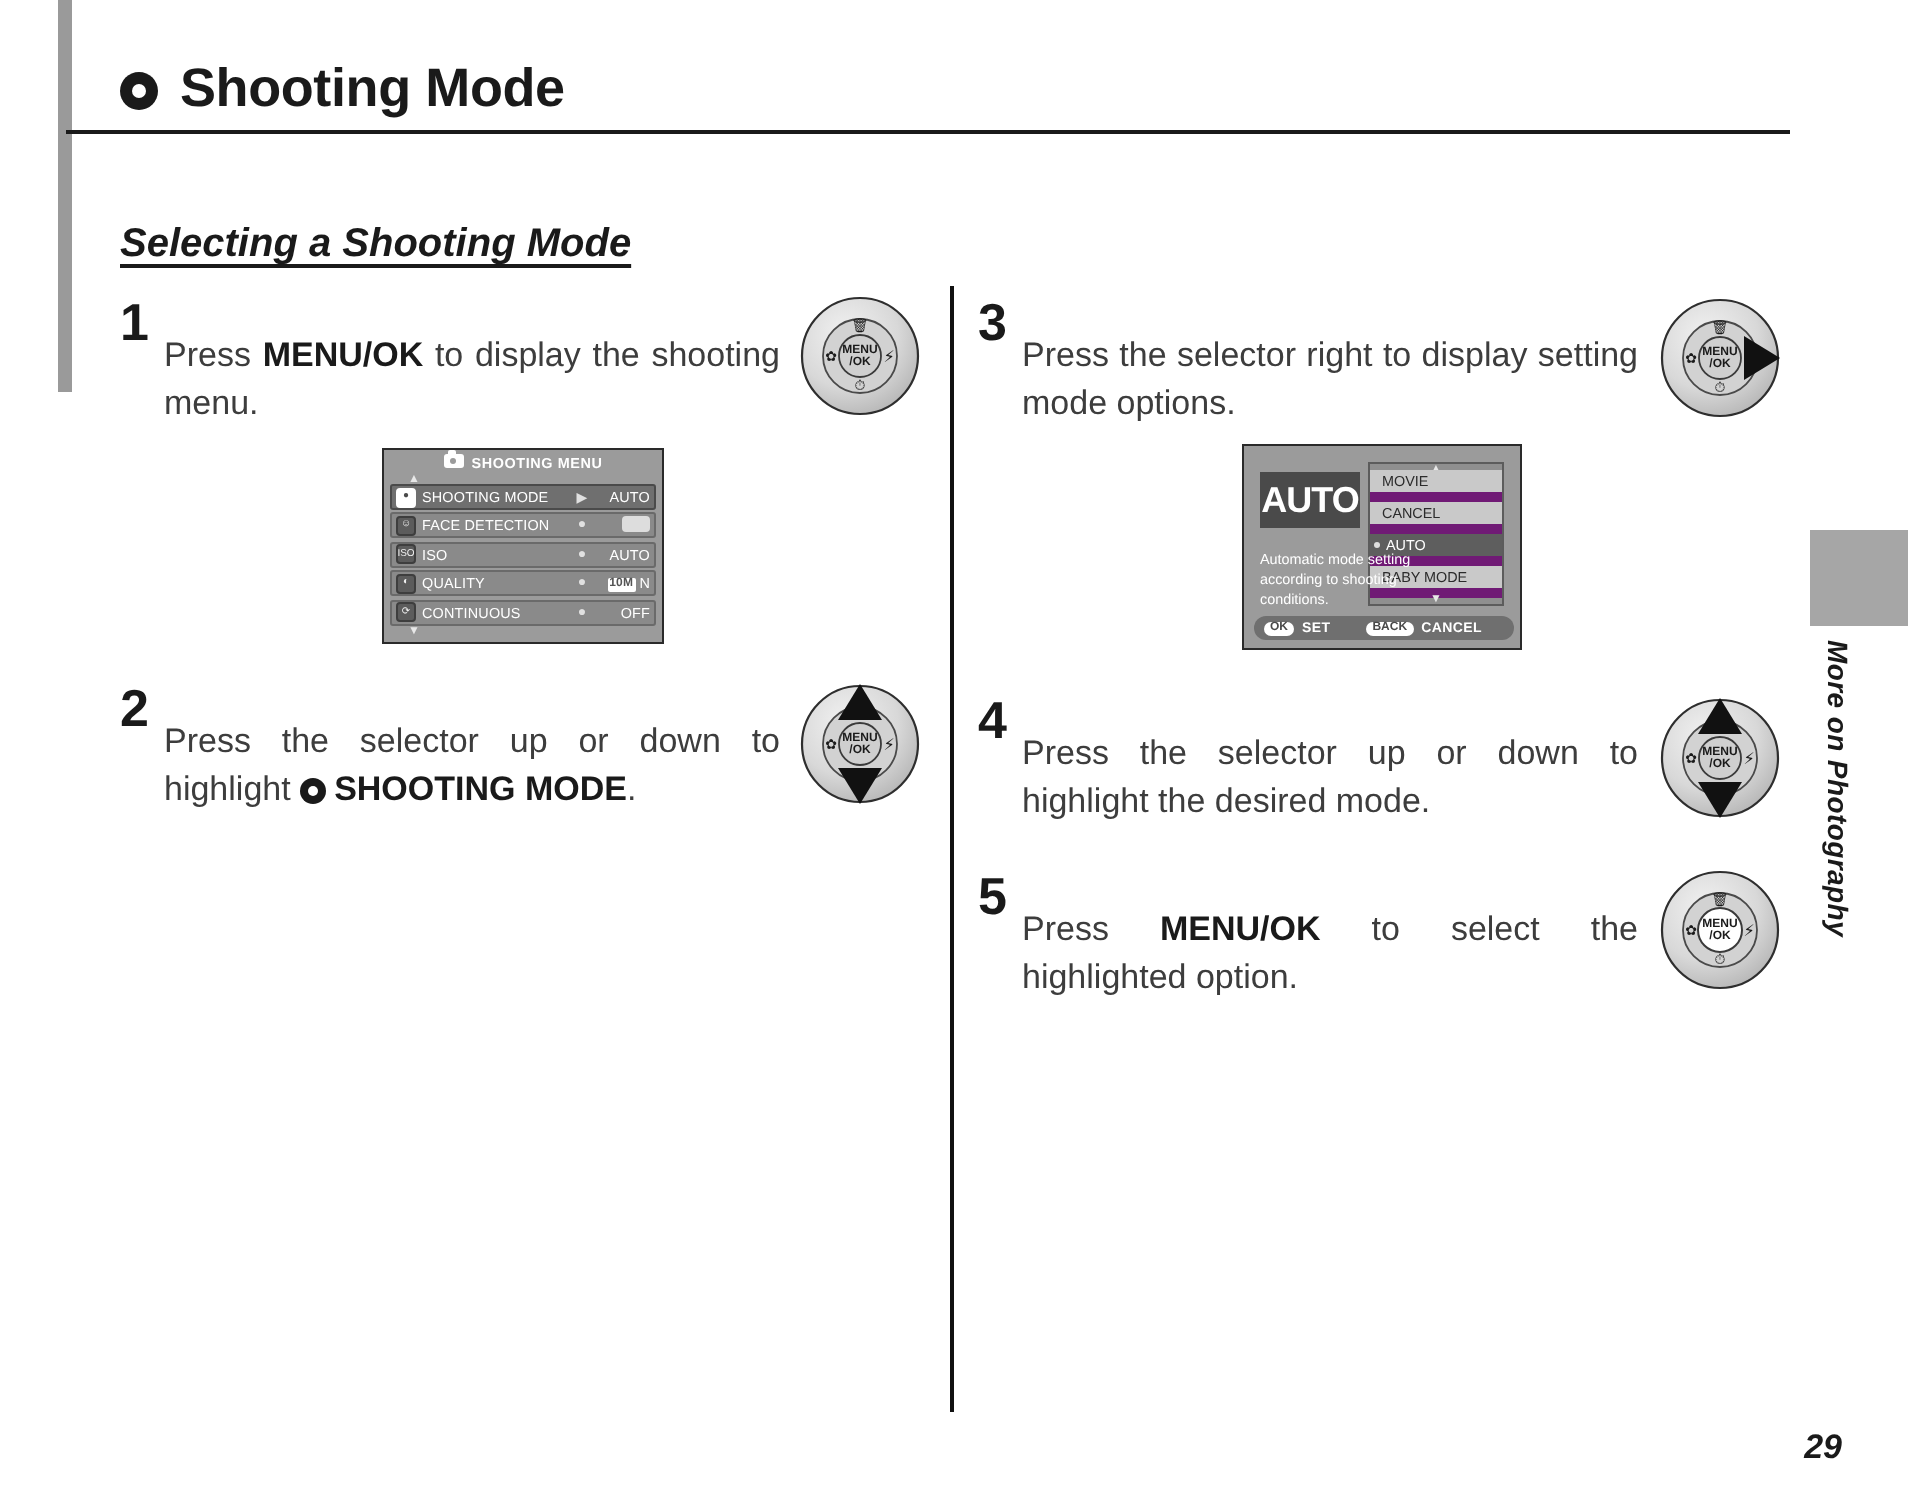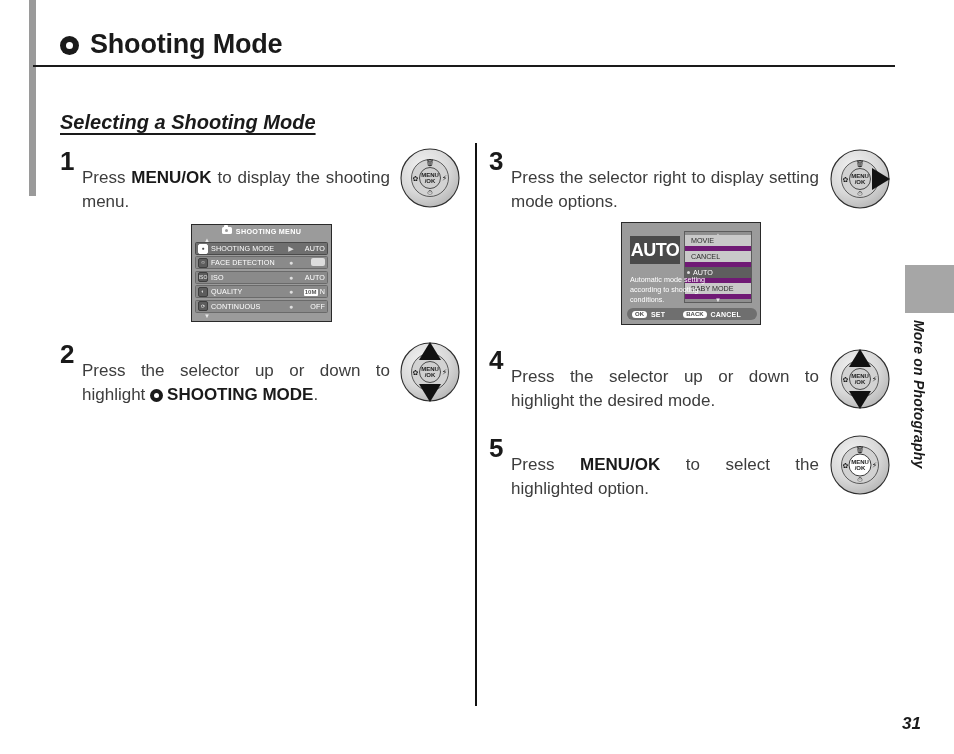--- a/index.html
+++ b/index.html
@@ -637,15 +637,15 @@
       <span class="bar-label">SET</span>
       <span class="bar-gap"></span>
       <span class="key-pill">BACK</span>
       <span class="bar-label">CANCEL</span>
     </div>
   </div>
 
   <div class="side-tab-block"></div>
   <div class="side-tab-text">More on Photography</div>
 
-  <div class="page-num">31</div>
+  <div class="page-num">29</div>
 
 </div>
 
 </body></html>

